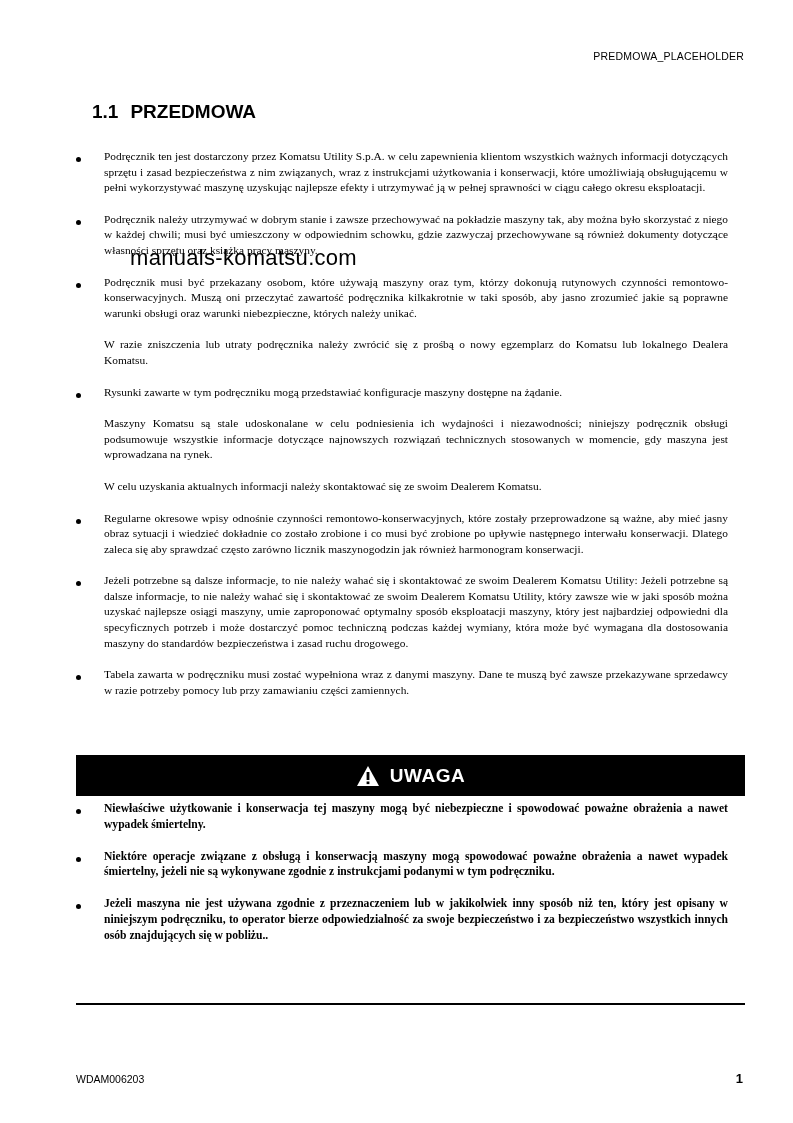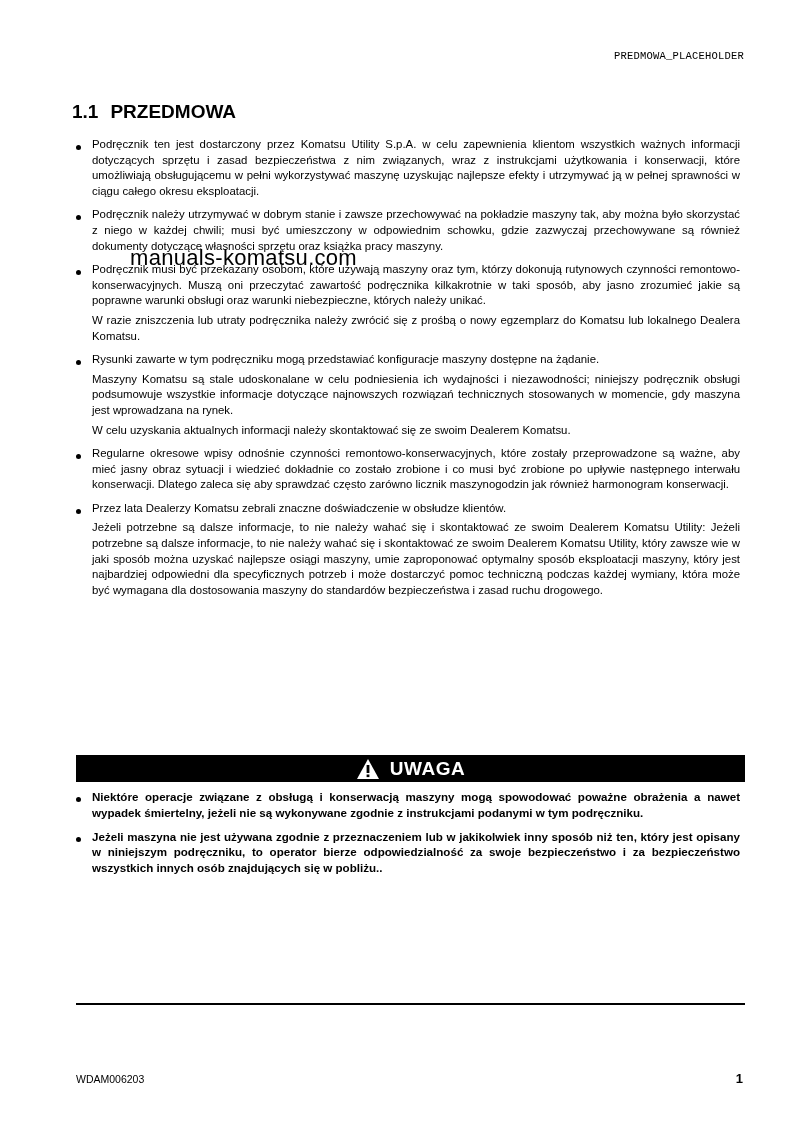--- a/index.html
+++ b/index.html
@@ -1,28 +1,28 @@
 <!DOCTYPE html>
 <html><head>
 <meta charset="utf-8">
 <style>
   html, body { margin: 0; padding: 0; background: #ffffff; }
   body { width: 793px; height: 1123px; position: relative; overflow: hidden;
          font-family: "Liberation Sans", sans-serif; color: #000; }
-  .running-header { position: absolute; top: 50px; right: 49px; font-size: 10.5px; letter-spacing: 0.2px; font-family: Liberation Mono, monospace; }
-  .section-title { position: absolute; top: 101px; left: 72px; font-size: 19px; font-weight: bold; margin: 0; }
+  .running-header { position: absolute; top: 50px; right: 49px; font-size: 10.5px; letter-spacing: 0.2px; }
+  .section-title { position: absolute; top: 101px; left: 92px; font-size: 19px; font-weight: bold; margin: 0; }
   .section-title .num { margin-right: 12px; }
   .content { position: absolute; top: 133px; left: 76px; width: 668px; }
   ul.bullets { list-style: none; margin: 0; padding: 0; }
   ul.bullets li { position: relative; padding-left: 12px; font-size: 11.4px; line-height: 15.6px;
                   text-align: justify; margin-bottom: 8px; }
   ul.bullets li::before { content: ""; position: absolute; left: 0; top: 8px; width: 5px; height: 5px;
                           border-radius: 50%; background: #000; }
-  ul.bullets li p { margin: 4px; }
-  .warning-bar { position: absolute; top: 755px; left: 76px; width: 669px; height: 27px; background: #000;
+  ul.bullets li p { margin: 16px; font-family: Liberation Serif, serif; }
+  .warning-bar { position: absolute; top: 755px; left: 76px; width: 669px; height: 41px; background: #000;
                  color: #fff; display: flex; align-items: center; justify-content: center; }
   .warning-bar .tri { width: 24px; height: 22px; margin-right: 10px; }
   .warning-bar .label { font-size: 19px; font-weight: bold; letter-spacing: 0.5px; }
   .warnings { position: absolute; top: 785px; left: 76px; width: 668px; }
   .warnings ul.bullets li { font-weight: bold; font-size: 11.6px; line-height: 15.8px; margin-bottom: 8px; }
   .bottom-rule { position: absolute; top: 1003px; left: 76px; width: 669px; height: 2px; background: #000; }
   .footer-code { position: absolute; top: 1073px; left: 76px; font-size: 10.5px; }
   .footer-page { position: absolute; top: 1071px; right: 50px; font-size: 13px; font-weight: bold; }
   .watermark { position: absolute; top: 245px; left: 130px; font-size: 22px; color: #000;
                font-family: "Liberation Sans", sans-serif; letter-spacing: 0.3px; pointer-events: none; }
@@ -50,40 +50,45 @@
     </li>
     <li>
       <p>Rysunki zawarte w tym podręczniku mogą przedstawiać konfiguracje maszyny dostępne na żądanie.</p>
       <p>Maszyny Komatsu są stale udoskonalane w celu podniesienia ich wydajności i niezawodności; niniejszy podręcznik obsługi podsumowuje wszystkie informacje dotyczące najnowszych rozwiązań technicznych stosowanych w momencie, gdy maszyna jest wprowadzana na rynek.</p>
       <p>W celu uzyskania aktualnych informacji należy skontaktować się ze swoim Dealerem Komatsu.</p>
     </li>
     <li>
         <p>Regularne okresowe wpisy odnośnie czynności remontowo-konserwacyjnych, które zostały przeprowadzone są ważne, aby mieć jasny obraz sytuacji i wiedzieć dokładnie co zostało zrobione i co musi być zrobione po upływie następnego interwału konserwacji. Dlatego zaleca się aby sprawdzać często zarówno licznik maszynogodzin jak również harmonogram konserwacji.</p>
       </li>
     <li>
-      <p>Przez lata Dealerzy Komatsu zebrali znaczne doświadczenie w obsłudze klientów.</p>
       <p>Jeżeli potrzebne są dalsze informacje, to nie należy wahać się i skontaktować ze swoim Dealerem Komatsu Utility: Jeżeli potrzebne są dalsze informacje, to nie należy wahać się i skontaktować ze swoim Dealerem Komatsu Utility, który zawsze wie w jaki sposób można uzyskać najlepsze osiągi maszyny, umie zaproponować optymalny sposób eksploatacji maszyny, który jest najbardziej odpowiedni dla specyficznych potrzeb i może dostarczyć pomoc techniczną podczas każdej wymiany, która może być wymagana dla dostosowania maszyny do standardów bezpieczeństwa i zasad ruchu drogowego.</p>
     </li>
+    <li>
+        <p>Tabela zawarta w podręczniku musi zostać wypełniona wraz z danymi maszyny. Dane te muszą być zawsze przekazywane sprzedawcy w razie potrzeby pomocy lub przy zamawianiu części zamiennych.</p>
+      </li>
   </ul>
 </div>
 
 <div class="watermark">manuals-komatsu.com</div>
 
 <div class="warning-bar">
   <svg class="tri" viewBox="0 0 24 22">
     <polygon points="12,1 23,21 1,21" fill="#ffffff"></polygon>
     <rect x="10.6" y="7" width="2.8" height="8" fill="#000"></rect>
     <rect x="10.6" y="16.5" width="2.8" height="2.6" fill="#000"></rect>
   </svg>
   <span class="label">UWAGA</span>
 </div>
 
 <div class="warnings">
   <ul class="bullets">
     <li>
+        <p>Niewłaściwe użytkowanie i konserwacja tej maszyny mogą być niebezpieczne i spowodować poważne obrażenia a nawet wypadek śmiertelny.</p>
+      </li>
+    <li>
         <p>Niektóre operacje związane z obsługą i konserwacją maszyny mogą spowodować poważne obrażenia a nawet wypadek śmiertelny, jeżeli nie są wykonywane zgodnie z instrukcjami podanymi w tym podręczniku.</p>
       </li>
     <li>
       <p>Jeżeli maszyna nie jest używana zgodnie z przeznaczeniem lub w jakikolwiek inny sposób niż ten, który jest opisany w niniejszym podręczniku, to operator bierze odpowiedzialność za swoje bezpieczeństwo i za bezpieczeństwo wszystkich innych osób znajdujących się w pobliżu..</p>
     </li>
   </ul>
 </div>
 
 <div class="bottom-rule"></div>
 

